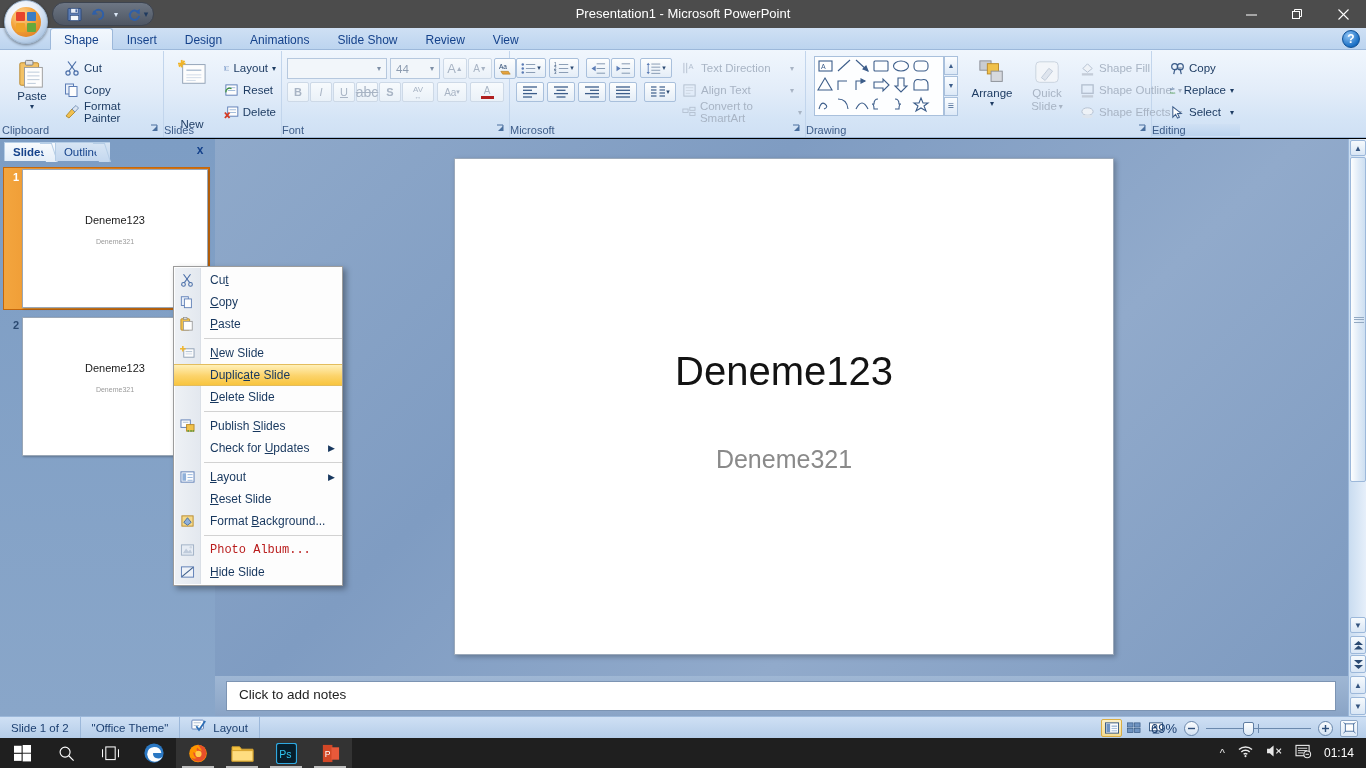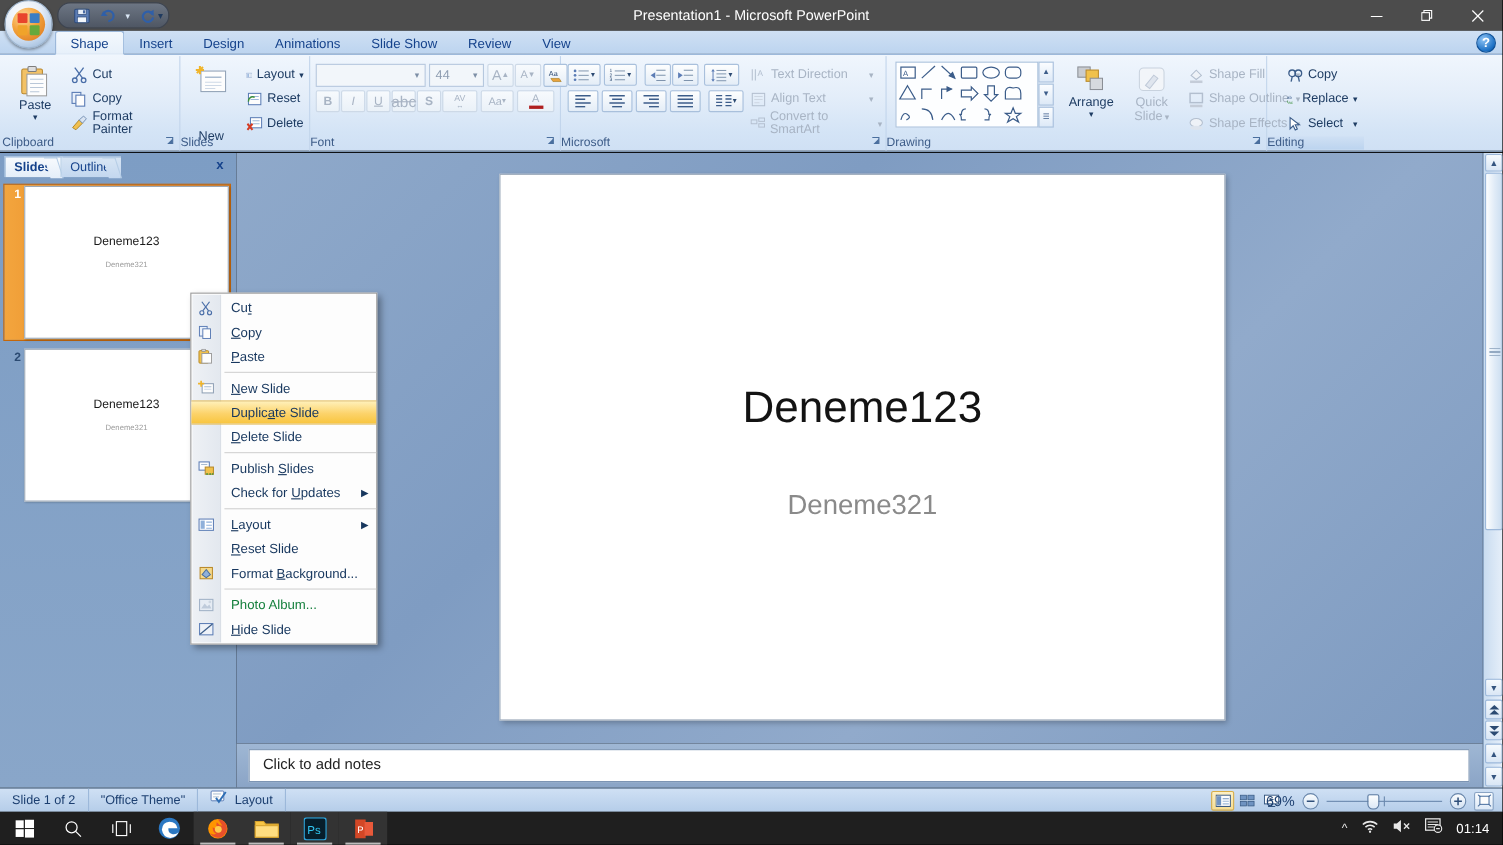--- a/index.html
+++ b/index.html
@@ -291,21 +291,21 @@
   .ctx-item {
     position:relative; height: 22px; display:flex; align-items:center;
     font-size: 12px; color:#17375e; padding-left: 36px; z-index:2;
   }
   .ctx-item .ico { position:absolute; left: 4px; top: 2px; width:18px; height:18px; display:flex;align-items:center;justify-content:center; }
   .ctx-item.sel {
     background: linear-gradient(#fff0b9,#fcd36a 55%,#f8c53f);
     border-top:1px solid #e3bd5e; border-bottom:1px solid #e3bd5e;
     color:#17375e;
   }
-  .ctx-item.disabled { color:#15803d; }
+  .ctx-item.disabled { color:#b91c1c;font-family:Liberation Mono, monospace; }
   .ctx-sep { position:relative; height:1px; margin: 3px 0 3px 30px; background:#d2d2d2; z-index:2; }
   .ctx-arrow { position:absolute; right: 7px; font-size: 9px; color:#17375e; }
   .u { text-decoration: underline; }
 
   
   .taskbar {
     position:absolute; left:0; top: 738px; width: 1366px; height: 30px;
     background:#1f1f1f; display:flex; align-items:center;
   }
   .tb-item {

